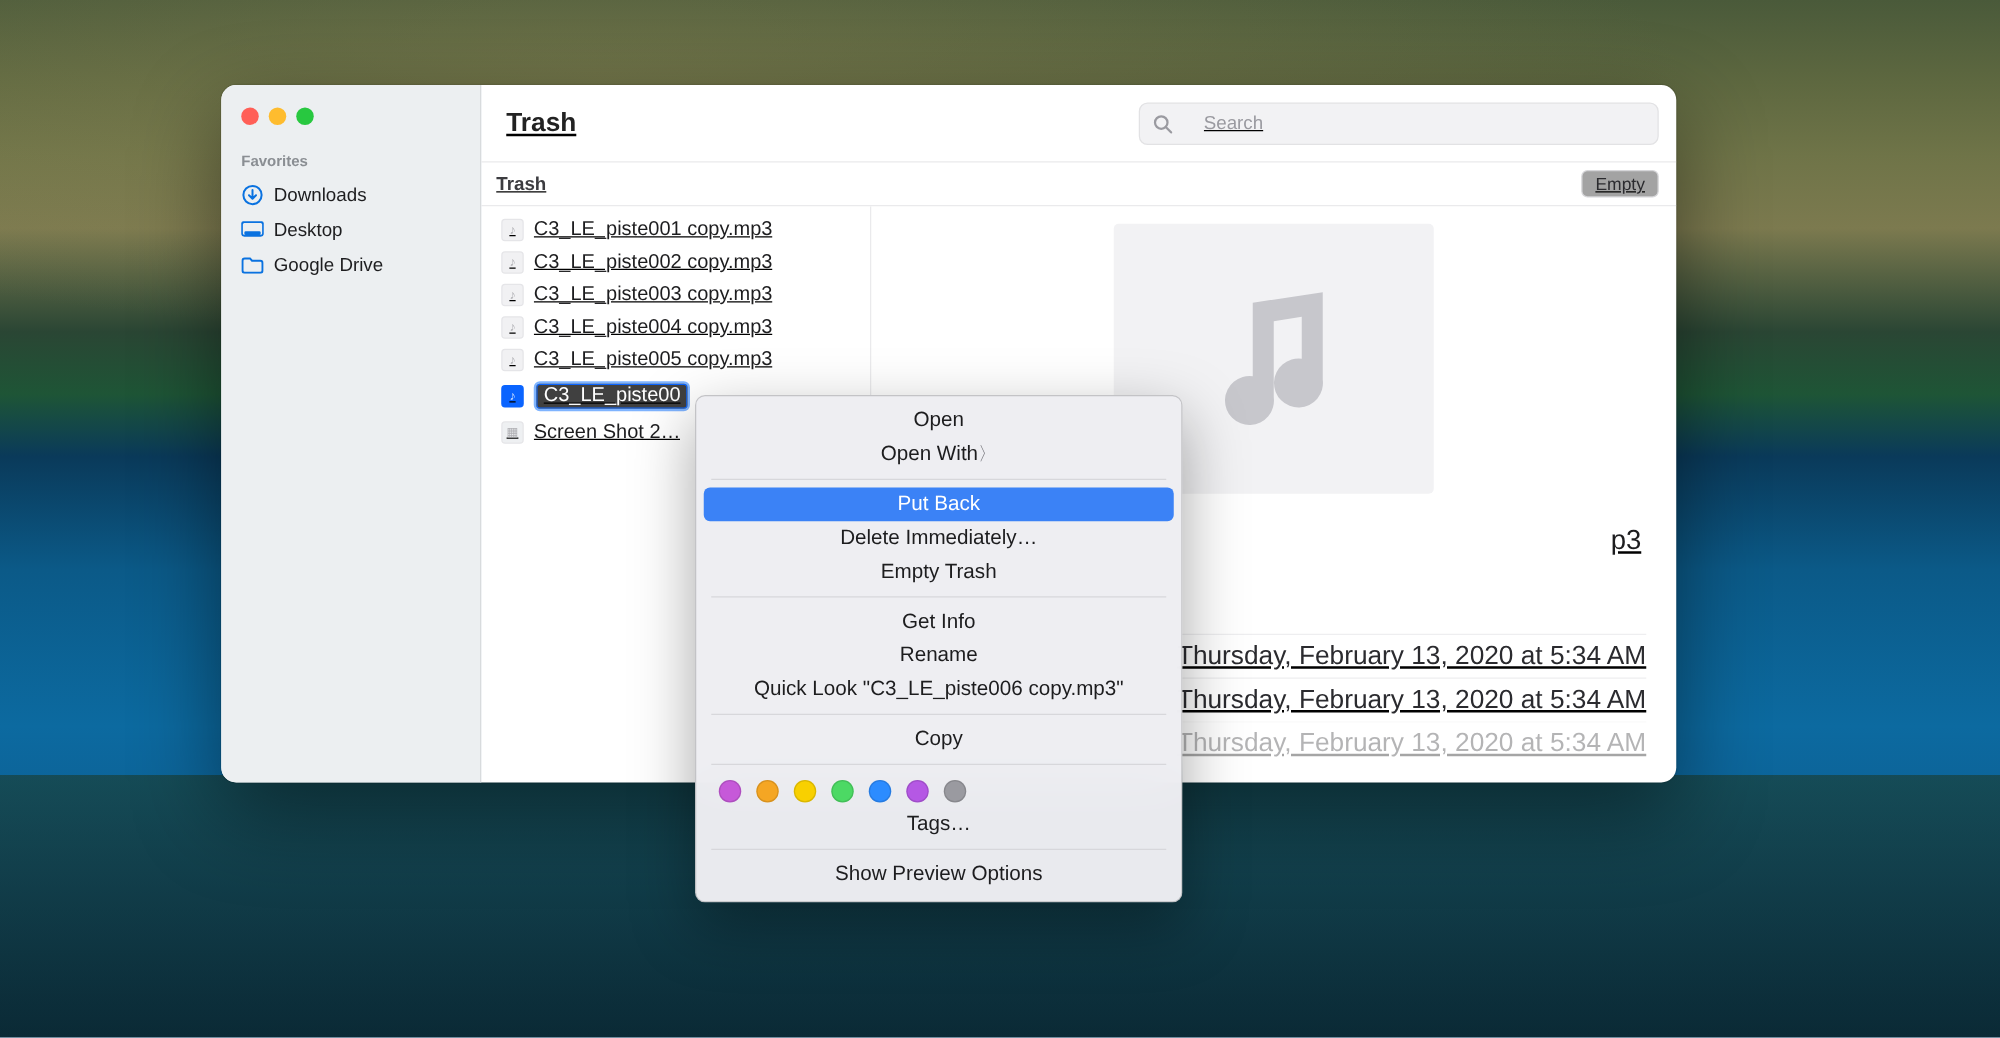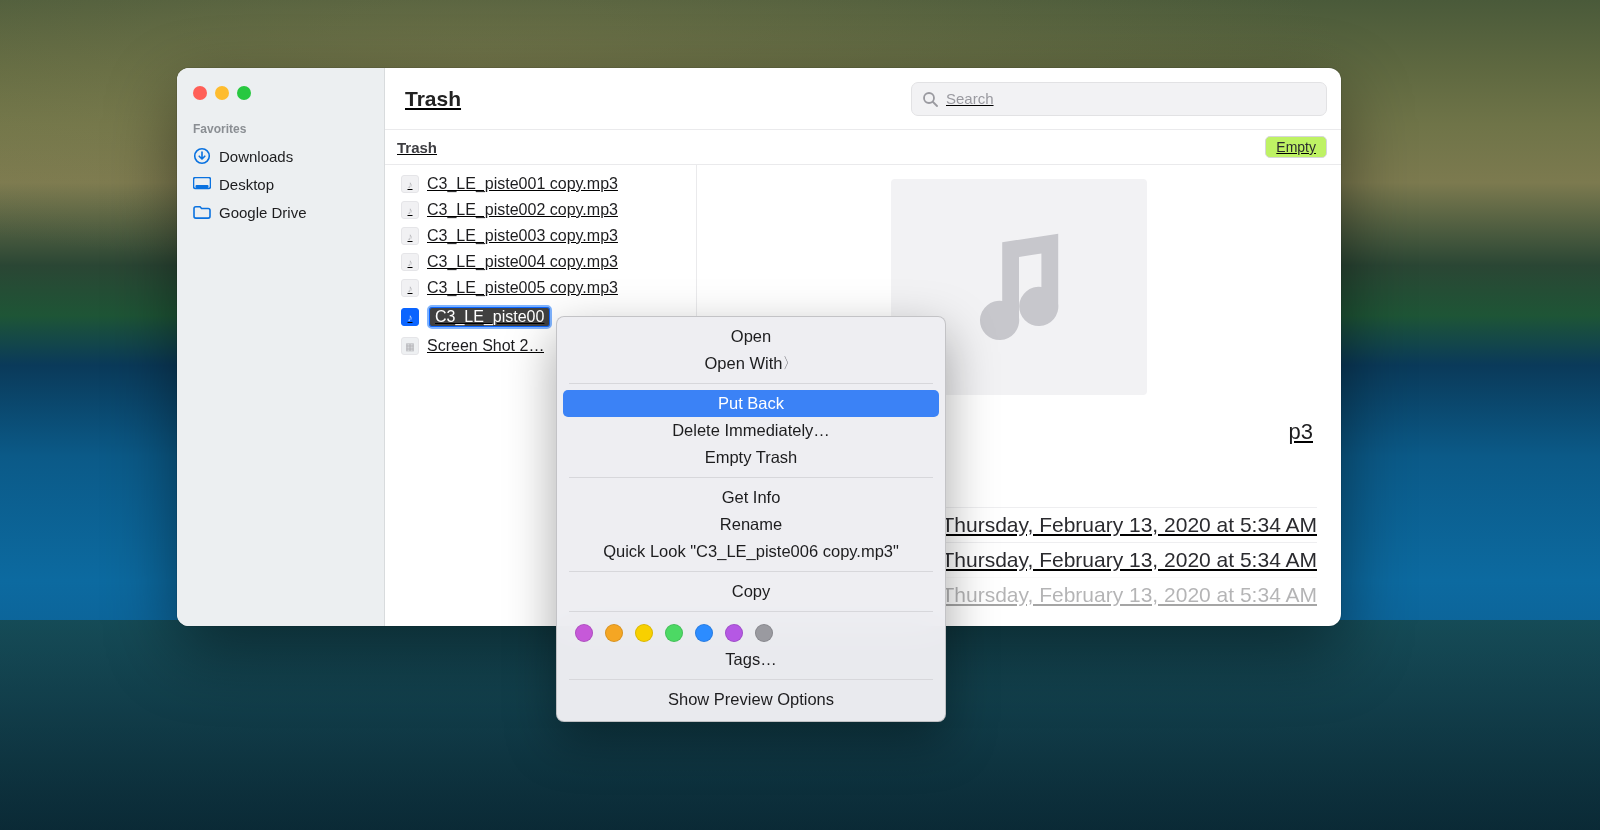--- a/index.html
+++ b/index.html
@@ -56,30 +56,30 @@
     border-bottom: 1px solid #eaeaec;
   }
   .title { font-size:21px; font-weight:700; color:#222; flex: 0 0 auto; }
   .toolbar-spacer { flex:1; }
   .search {
     width: 416px; height:34px;
     background:#f2f2f4; border:1px solid #e2e2e4; border-radius:7px;
     display:flex; align-items:center; gap:8px; padding:0 10px;
     color:#9a9aa0;
   }
-  .search input { border:none; outline:none; background:transparent; font-size:15px; color:#c2410c; width:100%; }
+  .search input { border:none; outline:none; background:transparent; font-size:15px; color:#c2410c; width:100%;margin-left:17px; }
   .search input::placeholder{ color:#9a9aa0; }
 
   .subhdr {
     display:flex; align-items:center; padding:6px 14px 6px 12px;
     border-bottom:1px solid #eaeaec; color:#4c4c50; font-size:15px;
   }
   .subhdr .lbl { flex:1; font-weight:600; color:#3c3c40; }
   .empty-btn {
-    background:#bef264; border:1px solid #d6d6d9; border-radius:5px;
+    background:#a3a3a3; border:1px solid #d6d6d9; border-radius:5px;
     padding:2px 10px; font-size:14px; color:#2b2b2f; cursor:default;
   }
 
   .body { flex:1; display:flex; overflow:hidden; }
   .filelist {
     width: 312px; flex:0 0 312px; border-right:1px solid #eaeaec;
     padding-top:6px;
   }
   .row { display:flex; align-items:center; gap:8px; padding:4px 14px 4px 16px; font-size:16px; color:#1d1d1f; }
   .row .ficon { width:18px; height:18px; border-radius:3px; background:#f1f1f3; border:1px solid #e5e5e8; display:flex; align-items:center; justify-content:center; font-size:10px; color:#b0b0b4; }

